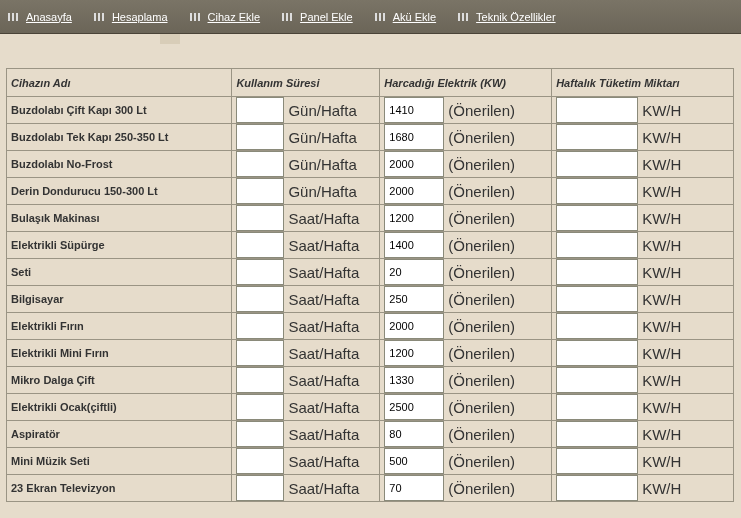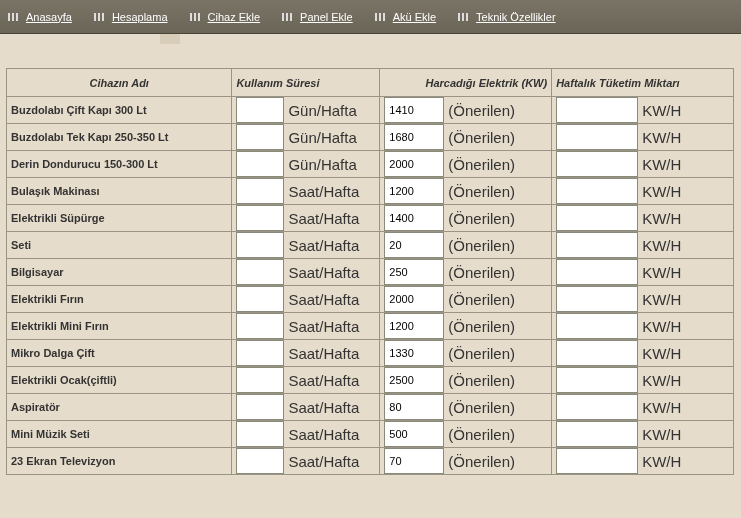--- a/index.html
+++ b/index.html
@@ -82,23 +82,23 @@
   th {
     text-align: left;
     font-style: italic;
     font-weight: bold;
     font-size: 11px;
     color: #333;
     padding: 6px 4px;
     background: #e6dccb;
     height: 28px;
   }
-  .col-name { width: 226px; text-align: center; }
+  .col-name { width: 226px; }
   .col-usage { width: 148px; }
-  .col-power { width: 172px; text-align: right; }
+  .col-power { width: 172px; }
   .col-week { width: 182px; margin-top: 11px; }
   td {
     height: 27px;
     vertical-align: middle;
   }
   .device-name {
     font-weight: bold;
     font-size: 11px;
     padding: 0 4px;
     color: #333;
@@ -216,20 +216,41 @@
           </div>
         </td>
         <td>
           <div class="cell-inner">
             <input type="text" class="inp-week" value="" style="">
             <span class="unit">KW/H</span>
           </div>
         </td>
       </tr>
       <tr>
+        <td class="device-name">Buzdolabı No-Frost</td>
+        <td>
+          <div class="cell-inner">
+            <input type="text" class="inp-usage" value="" style="">
+            <span class="unit">Gün/Hafta</span>
+          </div>
+        </td>
+        <td>
+          <div class="cell-inner">
+            <input type="text" class="inp-power" value="2000" style="">
+            <span class="unit">(Önerilen)</span>
+          </div>
+        </td>
+        <td>
+          <div class="cell-inner">
+            <input type="text" class="inp-week" value="" style="">
+            <span class="unit">KW/H</span>
+          </div>
+        </td>
+      </tr>
+      <tr>
         <td class="device-name">Derin Dondurucu 150-300 Lt</td>
         <td>
           <div class="cell-inner">
             <input type="text" class="inp-usage" value="" style="">
             <span class="unit">Gün/Hafta</span>
           </div>
         </td>
         <td>
           <div class="cell-inner">
             <input type="text" class="inp-power" value="2000" style="">

